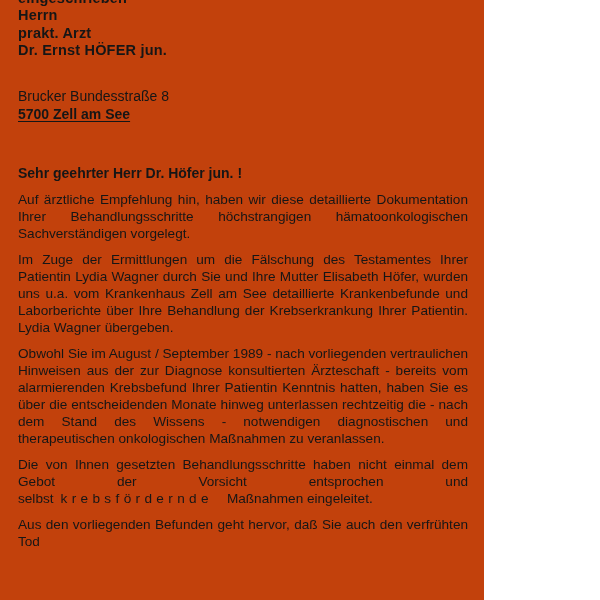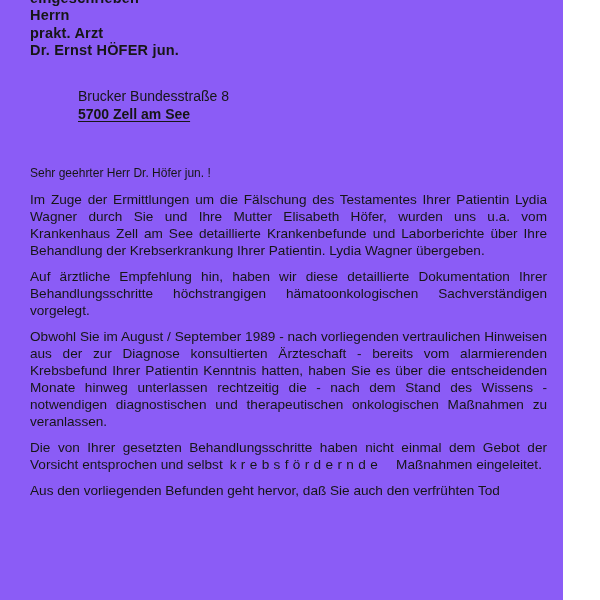--- a/index.html
+++ b/index.html
@@ -2,27 +2,26 @@
 <html><head>
 <meta charset="utf-8">
 <style>
   html, body {
     margin: 0;
     padding: 0;
     background: #ffffff;
   }
   .page {
     position: relative;
-    width: 551px;
+    width: 484px;
     height: 600px;
-    background: #8b5cf6;
+    background: #c2410c;
     overflow: hidden;
     font-family: "Liberation Sans", "DejaVu Sans", sans-serif;
     color: #161616;
-    padding-left: 12px;
     -webkit-font-smoothing: antialiased;
   }
   .content {
     padding: 0 16px 0 18px;
   }
 
   
   .cutline {
     font-weight: bold;
     font-size: 14.5px;
@@ -35,21 +34,20 @@
     font-weight: bold;
     font-size: 14.5px;
     line-height: 17.5px;
     letter-spacing: 0.2px;
   }
 
   .address-block {
     margin-top: 27px;
     font-size: 14px;
     line-height: 18px;
-    margin-left: 48px;
   }
   .address-city {
     font-weight: bold;
     text-decoration: underline;
     text-underline-offset: 2px;
   }
 
   .subject-block {
     margin-top: 35px;
     font-weight: bold;
@@ -58,22 +56,23 @@
     letter-spacing: 0.1px;
   }
   .subject-line { white-space: nowrap; }
   .subject-underlined {
     text-decoration: underline;
     text-underline-offset: 2px;
   }
 
   .salutation {
     margin: 42px 0 0 0;
-    font-size: 12px;
+    font-size: 14px;
     line-height: 17px;
+    font-weight: bold;
   }
 
   .body-par {
     margin: 9px 0 0 0;
     font-size: 13.6px;
     line-height: 17px;
     text-align: justify;
   }
   .spaced-word {
     letter-spacing: 0.32em;
@@ -95,25 +94,25 @@
     </div>
 
     <div class="address-block">
       <div>Brucker Bundesstraße 8</div>
       <div class="address-city">5700 Zell am See</div>
     </div>
 
 
     <p class="salutation">Sehr geehrter Herr Dr. Höfer jun. !</p>
 
+    <p class="body-par">Auf ärztliche Empfehlung hin, haben wir diese detaillierte Dokumentation Ihrer Behandlungsschritte höchstrangigen hämatoonkologischen Sachverständigen vorgelegt.</p>
+
     <p class="body-par">Im Zuge der Ermittlungen um die Fälschung des Testamentes Ihrer Patientin Lydia Wagner durch Sie und Ihre Mutter Elisabeth Höfer, wurden uns u.a. vom Krankenhaus Zell am See detaillierte Krankenbefunde und Laborberichte über Ihre Behandlung der Krebserkrankung Ihrer Patientin. Lydia Wagner übergeben.</p>
-
-    <p class="body-par">Auf ärztliche Empfehlung hin, haben wir diese detaillierte Dokumentation Ihrer Behandlungsschritte höchstrangigen hämatoonkologischen Sachverständigen vorgelegt.</p>
 
     <p class="body-par">Obwohl Sie im August / September 1989 - nach vorliegenden vertraulichen Hinweisen aus der zur Diagnose konsultierten Ärzteschaft - bereits vom alarmierenden Krebsbefund Ihrer Patientin Kenntnis hatten, haben Sie es über die entscheidenden Monate hinweg unterlassen rechtzeitig die - nach dem Stand des Wissens - notwendigen diagnostischen und therapeutischen onkologischen Maßnahmen zu veranlassen.</p>
 
 
-    <p class="body-par"><span>Die von Ihrer gesetzten Behandlungsschritte haben nicht einmal dem Gebot der Vorsicht entsprochen und selbst</span><span class="spaced-word">krebsfördernde</span><span>Maßnahmen eingeleitet.</span></p>
+    <p class="body-par"><span>Die von Ihnen gesetzten Behandlungsschritte haben nicht einmal dem Gebot der Vorsicht entsprochen und selbst</span><span class="spaced-word">krebsfördernde</span><span>Maßnahmen eingeleitet.</span></p>
 
     <p class="body-par">Aus den vorliegenden Befunden geht hervor, daß Sie auch den verfrühten Tod</p>
 
   </div>
 </div>
 
 </body></html>

